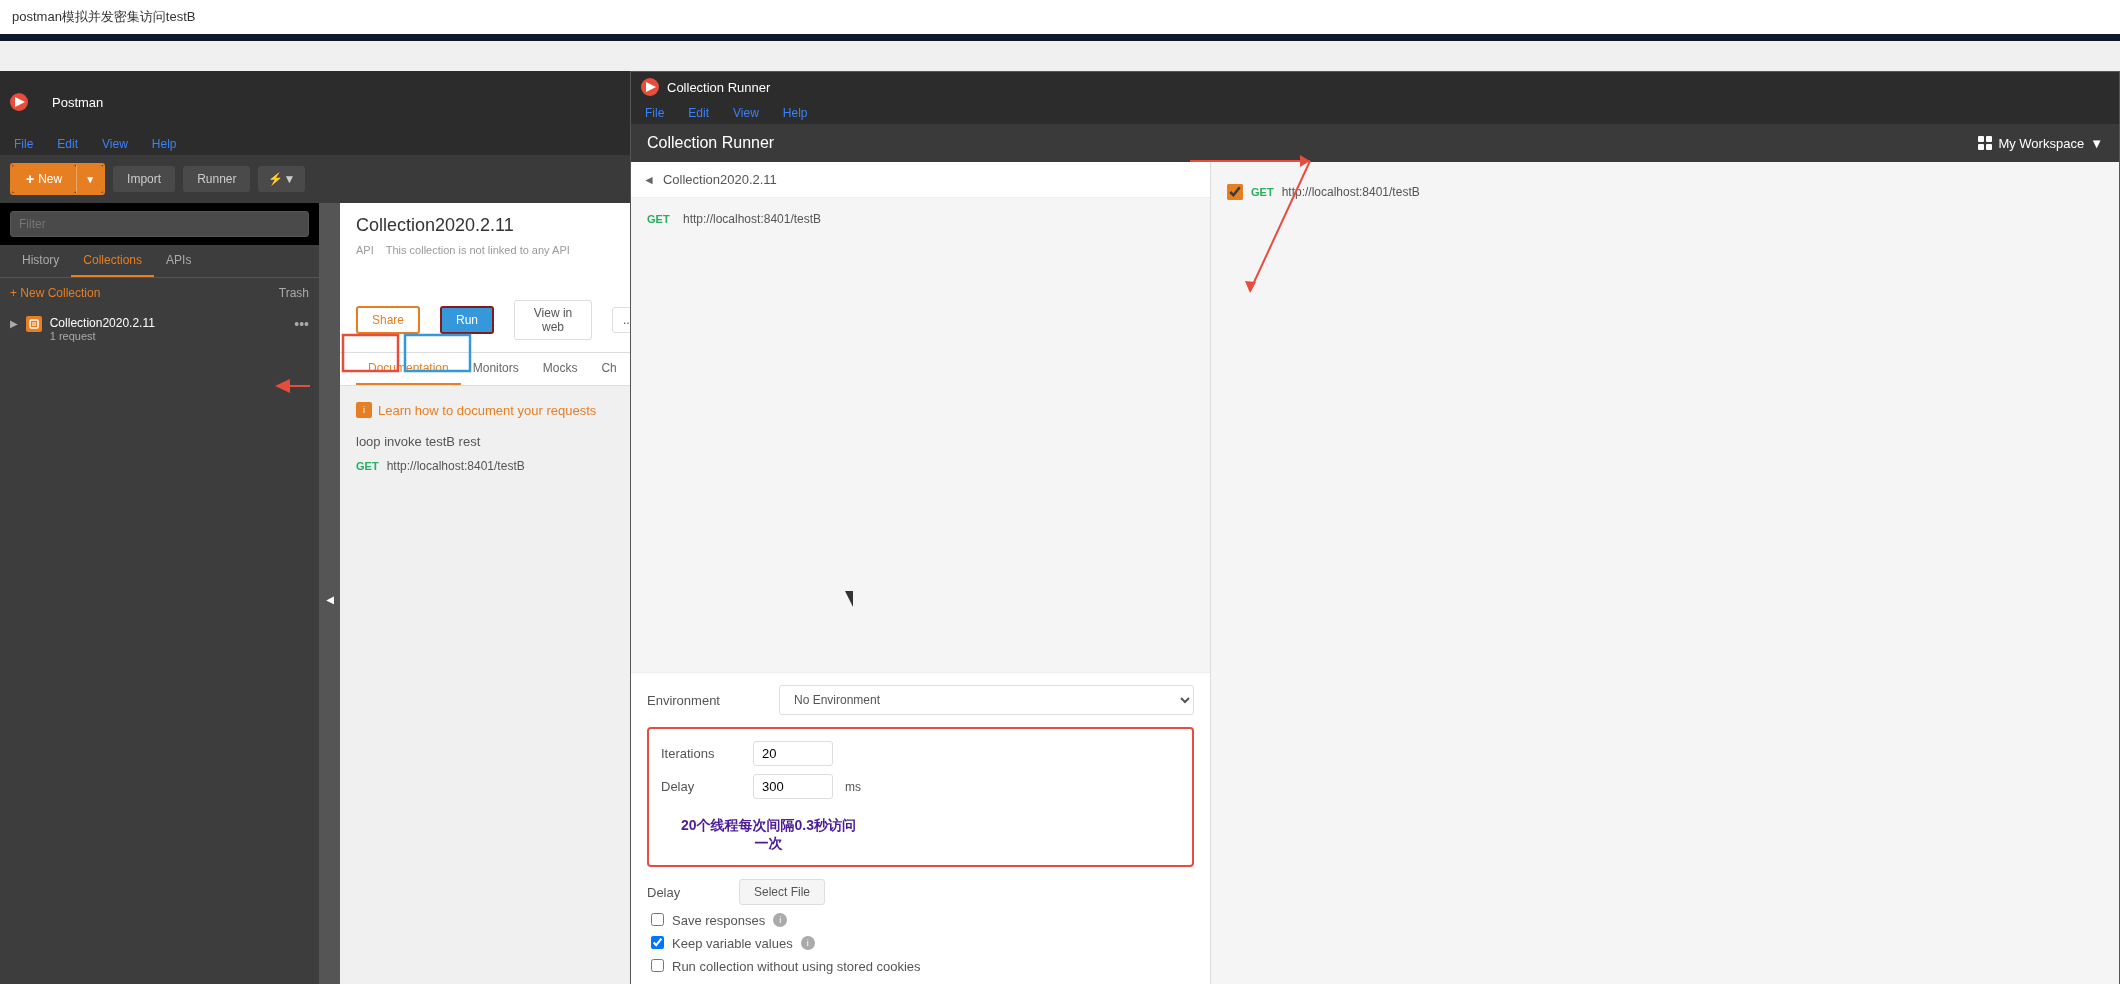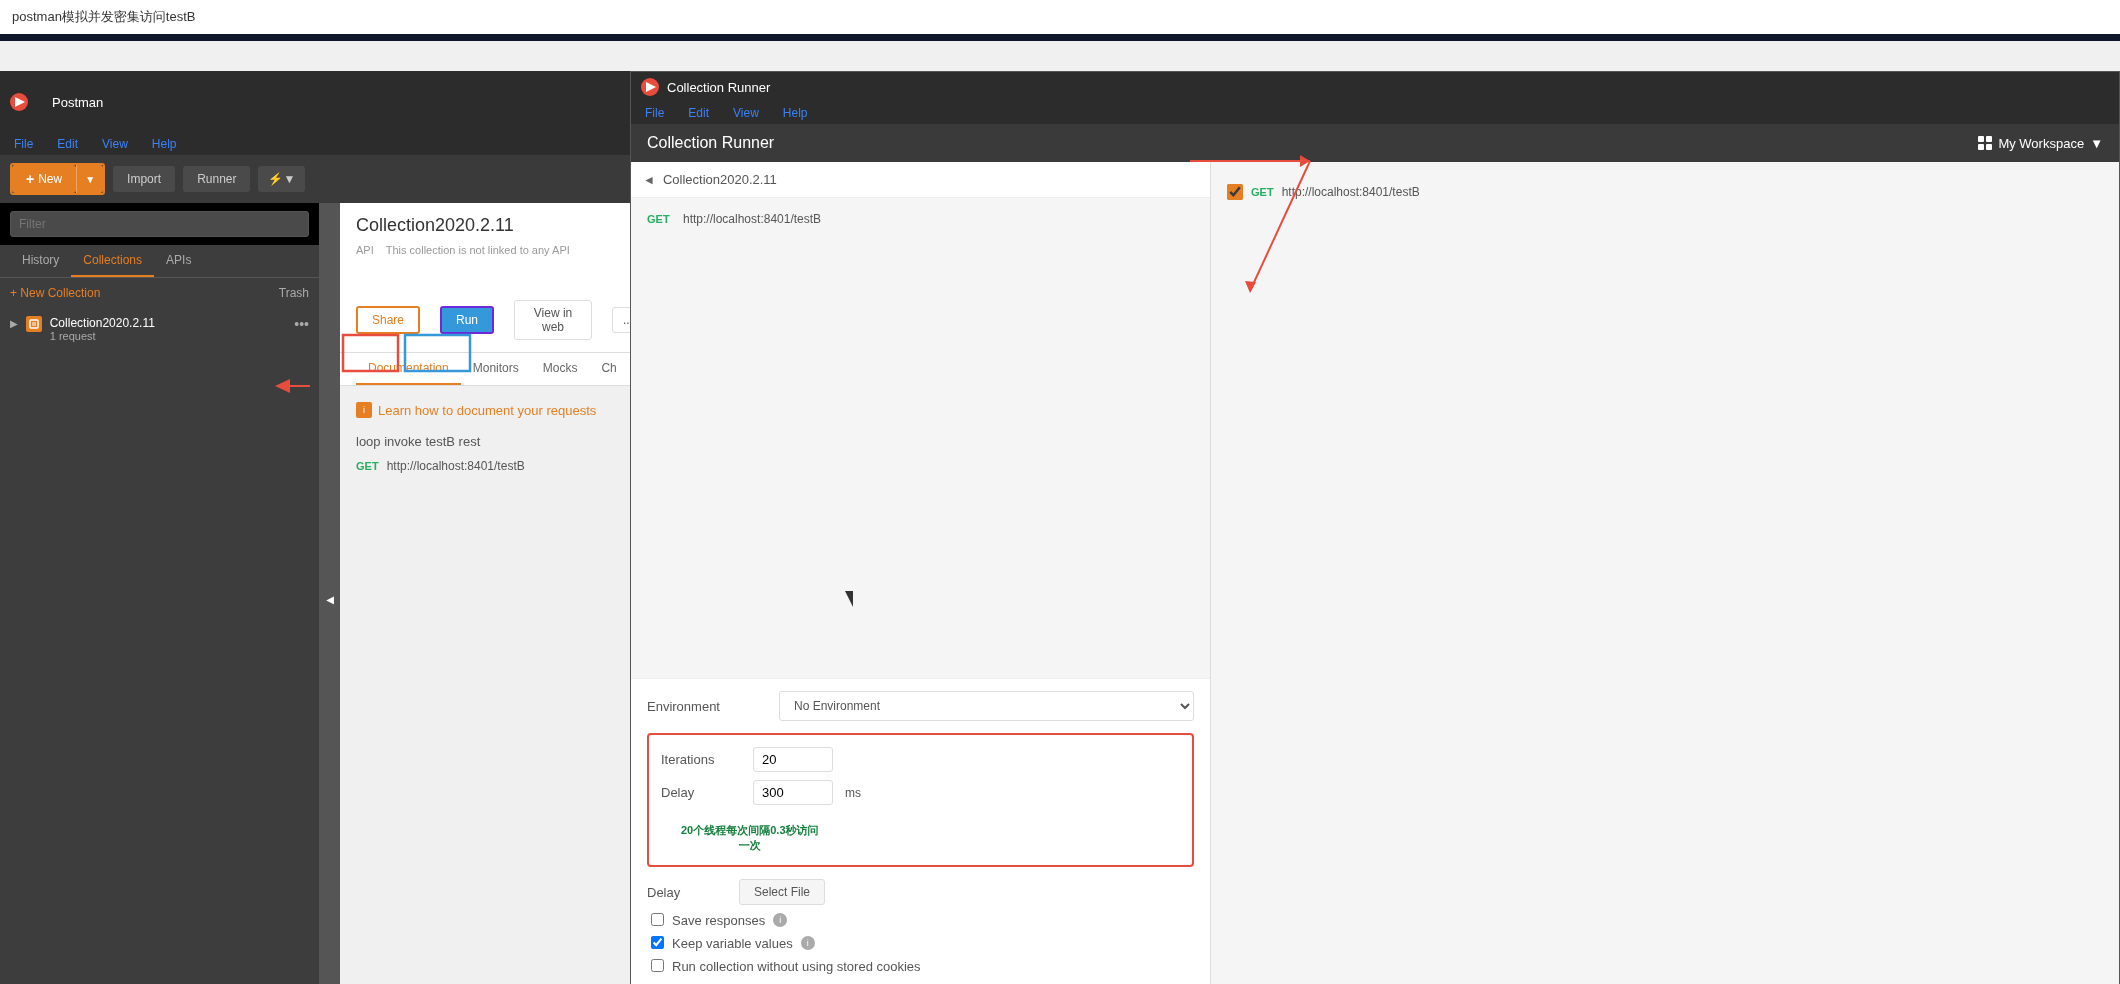--- a/index.html
+++ b/index.html
@@ -274,21 +274,21 @@
       border: 2px solid #e67e22;
       color: #e67e22;
       padding: 5px 14px;
       border-radius: 3px;
       font-size: 12px;
       cursor: pointer;
     }
 
     .btn-run {
       background: #3498db;
-      border: 2px solid #6d28d9;
+      border: 2px solid #7f1d1d;
       color: #fff;
       padding: 5px 14px;
       border-radius: 3px;
       font-size: 12px;
       cursor: pointer;
     }
 
     .btn-view-web {
       background: #fff;
       border: 1px solid #ddd;
@@ -535,22 +535,22 @@
       width: 80px;
       padding: 4px 8px;
       border: 1px solid #ddd;
       border-radius: 3px;
       font-size: 13px;
     }
 
     .config-unit { color: #555; font-size: 12px; }
 
     .annotation-text {
-      color: #15803d;
-      font-size: 11px;
+      color: #4c1d95;
+      font-size: 14px;
       font-weight: bold;
       text-align: center;
       margin-left: 20px;
     }
 
     .data-row {
       display: flex;
       align-items: center;
       gap: 12px;
       margin-bottom: 8px;

